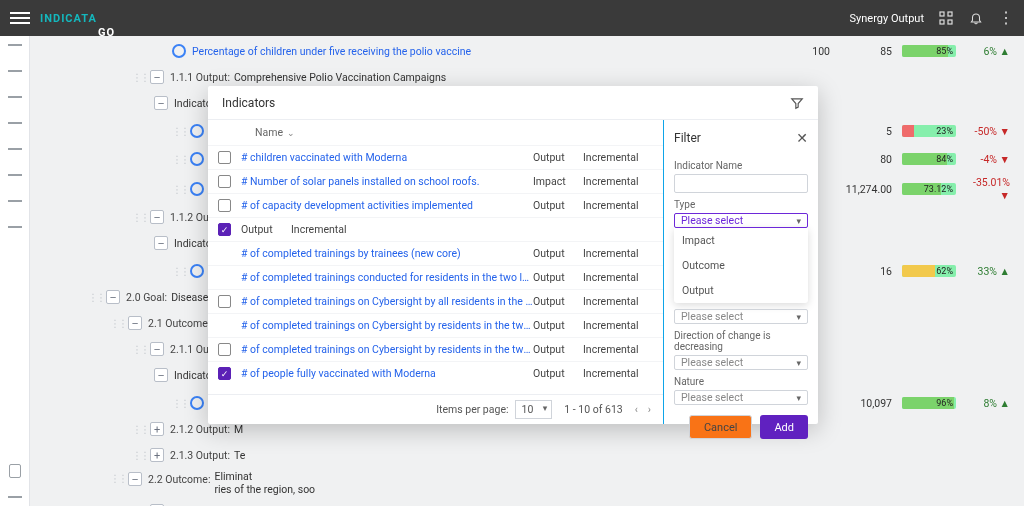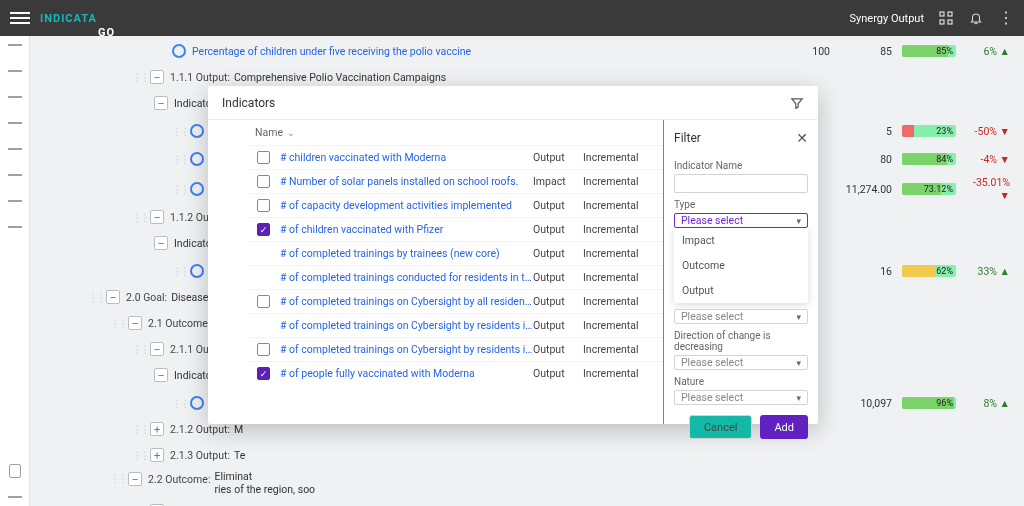--- a/index.html
+++ b/index.html
@@ -51,21 +51,21 @@
 
   
   .modal { position:absolute; top:86px; left:208px; width:610px; height:338px; background:#fff; box-shadow:0 6px 24px rgba(0,0,0,.22); border-radius:2px; display:flex; flex-direction:column; }
   .modal-header { height:34px; display:flex; align-items:center; padding:0 14px; border-bottom:1px solid #eceef2; font-size:12px; }
   .modal-header .flex1 { flex:1; }
   .modal-header .filter-ico { color:#555; }
   .modal-body { flex:1; display:flex; min-height:0; }
   .indicator-list { flex:1; display:flex; flex-direction:column; min-width:0; }
   .list-head { display:flex; align-items:center; padding:6px 10px; font-size:10.5px; color:#666; }
   .list-head .name-col { margin-left:24px; display:flex; align-items:center; gap:4px; }
-  .rows { flex:1; overflow:auto;padding-left:39px; }
+  .rows { flex:1; overflow:auto; }
   .irow { display:flex; align-items:center; padding:5px 10px; font-size:10.5px; border-top:1px solid #f3f4f6; }
   .irow .cb { width:13px; height:13px; border:1.5px solid #888; border-radius:2px; margin-right:10px; display:flex; align-items:center; justify-content:center; background:#fff; cursor:pointer; }
   .irow .cb.checked { background:#5b21b6; border-color:#5b21b6; }
   .irow .cb.checked::after { content:"✓"; color:#fff; font-size:9px; }
   .irow.nocheck .cb { visibility:hidden; }
   .irow .iname { flex:1; min-width:0; color:#2563eb; cursor:pointer; white-space:nowrap; overflow:hidden; text-overflow:ellipsis; }
   .irow .itype { width:50px; color:#444; }
   .irow .inature { width:70px; color:#444; text-align:left; }
   .list-foot { height:30px; display:flex; align-items:center; justify-content:flex-end; gap:12px; padding:0 12px; font-size:10.5px; color:#555; border-top:1px solid #eceef2; }
   .list-foot .perpage { display:flex; align-items:center; gap:6px; }
@@ -81,21 +81,21 @@
   .filterpanel .fp-head .x { color:#555; cursor:pointer; font-size:14px; }
   .filterpanel label { color:#666; font-size:10px; display:block; margin-bottom:3px; margin-top:6px; }
   .filterpanel .inp { border:1px solid #d0d4da; height:22px; width:100%; border-radius:2px; }
   .filterpanel .select { border:1px solid #d0d4da; height:22px; width:100%; border-radius:2px; display:flex; align-items:center; padding:0 6px; color:#888; position:relative; cursor:pointer; }
   .filterpanel .select::after { content:"▾"; position:absolute; right:6px; color:#666; font-size:9px; }
   .filterpanel .select.active { border:1px solid #6d28d9; color:#6d28d9; }
   .dropdown { box-shadow:0 2px 8px rgba(0,0,0,.15); background:#fff; border-radius:0 0 3px 3px; }
   .dropdown .opt { padding:6px 8px; color:#555; cursor:pointer; }
   .filterpanel .actions { display:flex; gap:8px; justify-content:flex-end; margin-top:10px; }
   .btn { height:24px; padding:0 14px; border-radius:3px; display:flex; align-items:center; font-size:11px; cursor:pointer; }
-  .btn.cancel { border:1px solid #d0d4da; background:#14b8a6; color:#444; }
+  .btn.cancel { border:1px solid #d0d4da; background:#f97316; color:#444; }
   .btn.add { background:#6021c0; color:#fff; }
 
   svg { display:block; }
 </style>
 </head>
 <body>
 
 <div class="topbar">
   <div class="hamburger">
       <span></span>
@@ -363,21 +363,20 @@
             <span class="inature">Incremental</span>
           </div>
           <div class="irow">
             <span class="cb"></span>
             <span class="iname"># of capacity development activities implemented</span>
             <span class="itype">Output</span>
             <span class="inature">Incremental</span>
           </div>
           <div class="irow">
             <span class="cb checked"></span>
-            <span class="iname"># of children vaccinated with Pfizer</span>
             <span class="itype">Output</span>
             <span class="inature">Incremental</span>
           </div>
           <div class="irow nocheck">
             <span class="cb"></span>
             <span class="iname"># of completed trainings by trainees (new core)</span>
             <span class="itype">Output</span>
             <span class="inature">Incremental</span>
           </div>
           <div class="irow nocheck">
@@ -404,20 +403,31 @@
             <span class="itype">Output</span>
             <span class="inature">Incremental</span>
           </div>
           <div class="irow">
             <span class="cb checked"></span>
             <span class="iname"># of people fully vaccinated with Moderna</span>
             <span class="itype">Output</span>
             <span class="inature">Incremental</span>
           </div>
         </div>
+      <div class="list-foot">
+        <div class="perpage">
+          <span>Items per page:</span>
+          <span class="sel"><span>10</span></span>
+        </div>
+        <span>1 - 10 of 613</span>
+        <div class="nav">
+          <span>‹</span>
+          <span>›</span>
+        </div>
+      </div>
     </div>
 
     <div class="filterpanel">
       <div class="fp-head">
         <span class="t">Filter</span>
         <span class="x">✕</span>
       </div>
       <label>Indicator Name</label>
       <input class="inp" style="">
       <label>Type</label>

